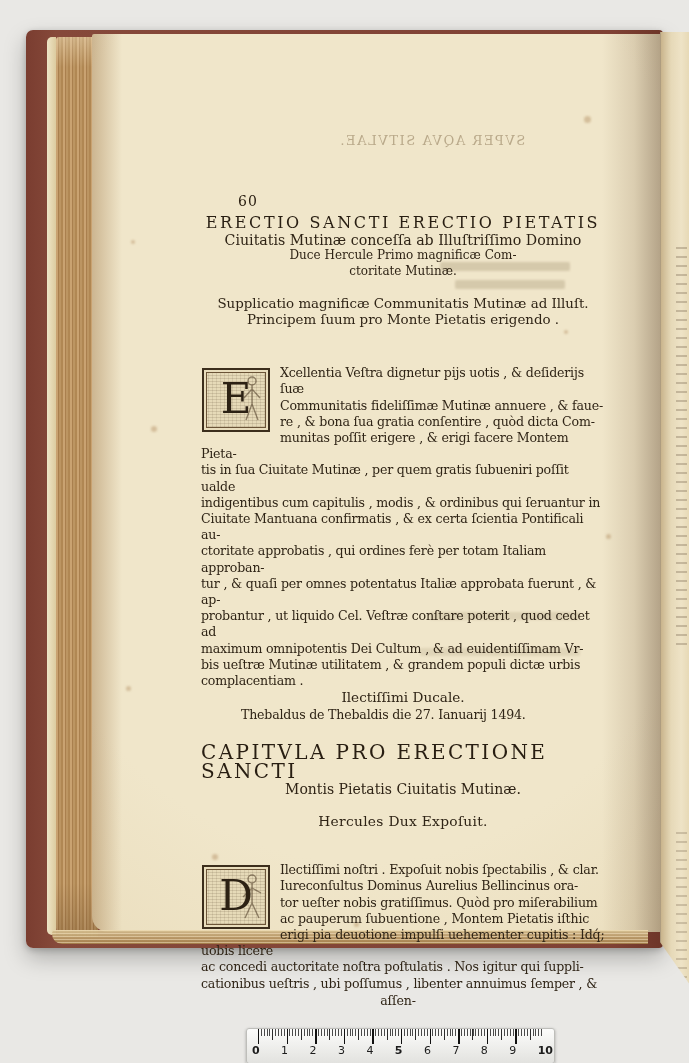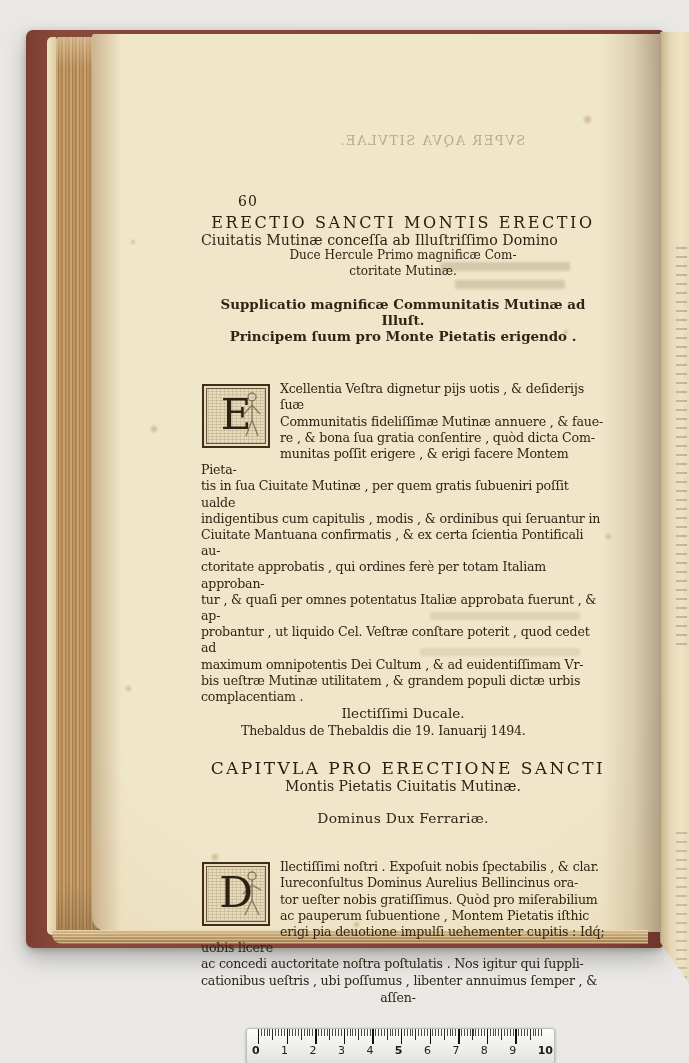--- a/index.html
+++ b/index.html
@@ -64,28 +64,28 @@
   .foxing{ position:absolute; border-radius:50%; background:rgba(150,100,48,.30); filter:blur(1px); }
 
   
   .column{
     position:absolute; left:201px; top:142px; width:404px;
     color:#2f2416; font-size:12.6px; line-height:16.2px; letter-spacing:-.2px;margin-top:46px;
   }
   .pageno{ position:absolute; left:37px; top:5px; font-size:14px; letter-spacing:1px; color:#2b2013; }
   .pre{ white-space:pre-line; }
   .title1{ margin-top:25px; text-align:center; font-size:16px; letter-spacing:2.6px; line-height:19px; color:#281e12; }
-  .title2{ font-size:14.2px; line-height:16px; letter-spacing:0; }
+  .title2{ text-align:center; font-size:14.2px; line-height:16px; letter-spacing:0; }
   .title3,.title4{ text-align:center; font-size:12px; line-height:15.5px; letter-spacing:0; }
-  .supplicatio{ margin-top:17px; text-align:center; font-size:13.4px; line-height:16px; letter-spacing:0;font-weight:bold; }
+  .supplicatio{ margin-top:17px; text-align:center; font-size:13.4px; line-height:16px; letter-spacing:0; }
   .para{ margin-top:21px; text-align:left; }
   .rescriptum-heading{ text-align:center; font-size:13.6px; line-height:16.5px; letter-spacing:0; }
   .rescriptum-text{ padding-left:14px; text-indent:-14px; }
   .dateline{ padding-left:40px; line-height:17px; }
-  .capitula1{ margin-top:20px; text-align:right; font-size:17px; letter-spacing:2.4px; line-height:19px; color:#281e12; }
+  .capitula1{ margin-top:20px; text-align:left; font-size:20px; letter-spacing:2.4px; line-height:19px; color:#281e12; }
   .capitula2{ text-align:center; font-size:14px; line-height:16px; letter-spacing:0; }
   .salutation{ margin-top:16px; text-align:center; font-size:13.8px; letter-spacing:.3px; }
   .para-d{ margin-top:17px; }
   .catchword{ text-align:center; padding-right:10px; line-height:17px; }
 
   
   .dropcap{
     float:left; width:64px; height:60px; margin:3px 10px 2px 1px; position:relative;
     border:2px solid #3c2e1c;
     box-shadow:inset 0 0 0 2px #e9ddbc, inset 0 0 0 3px #6b5437;
@@ -147,21 +147,21 @@
 <div class="foxing" style="left:584px;top:116px;width:7px;height:7px;"></div>
 <div class="foxing" style="left:606px;top:534px;width:5px;height:5px;"></div>
 <div class="foxing" style="left:212px;top:854px;width:6px;height:6px;"></div>
 <div class="foxing" style="left:354px;top:922px;width:5px;height:5px;"></div>
 <div class="foxing" style="left:564px;top:330px;width:4px;height:4px;"></div>
 <div class="foxing" style="left:131px;top:240px;width:4px;height:4px;"></div>
 
 <div class="column">
   <div class="pageno">60</div>
 
-  <div class="title1">ERECTIO SANCTI MONTIS ERECTIO</div>
+  <div class="title1">ERECTIO SANCTI ERECTIO PIETATIS</div>
   <div class="title2">Ciuitatis Mutinæ conceſſa ab Illuſtriſſimo Domino</div>
   <div class="title3">Duce Hercule Primo magnificæ Com-</div>
   <div class="title4">ctoritate Mutinæ.</div>
 
   <div class="supplicatio pre">Supplicatio magnificæ Communitatis Mutinæ ad Illuſt.
 Principem ſuum pro Monte Pietatis erigendo .</div>
 
   <div class="para pre">
     <span class="dropcap">
       <svg width="26" height="50" viewBox="0 0 26 50">
@@ -180,26 +180,26 @@
 Ciuitate Mantuana confirmatis , &amp; ex certa ſcientia Pontificali au-
 ctoritate approbatis , qui ordines ferè per totam Italiam approban-
 tur , &amp; quaſi per omnes potentatus Italiæ approbata fuerunt , &amp; ap-
 probantur , ut liquido Cel. Veſtræ conſtare poterit , quod cedet ad
 maximum omnipotentis Dei Cultum , &amp; ad euidentiſſimam Vr-
 bis ueſtræ Mutinæ utilitatem , &amp; grandem populi dictæ urbis
 complacentiam .</span>
   </div>
 
   <div class="rescriptum-heading">Ilectiſſimi Ducale.</div>
-  <div class="dateline">Thebaldus de Thebaldis die 19. Ianuarij 1494.</div>
+  <div class="dateline">Thebaldus de Thebaldis die 27. Ianuarij 1494.</div>
 
   <div class="capitula1">CAPITVLA PRO ERECTIONE SANCTI</div>
   <div class="capitula2">Montis Pietatis Ciuitatis Mutinæ.</div>
 
-  <div class="salutation">Dominus Dux Ferrariæ.</div>
+  <div class="salutation">Hercules Dux Expoſuit.</div>
 
   <div class="para-d pre">
     <span class="dropcap">
       <svg width="26" height="50" viewBox="0 0 26 50">
         <g fill="none" stroke="#4a3823" stroke-width="1.4">
           <circle cx="13" cy="8" r="4"></circle>
           <path d="M13 12 L13 32 M13 17 L4 26 M13 17 L22 22 M13 32 L6 47 M13 32 L20 47"></path>
         </g>
       </svg>
       <span class="letter">D</span>

